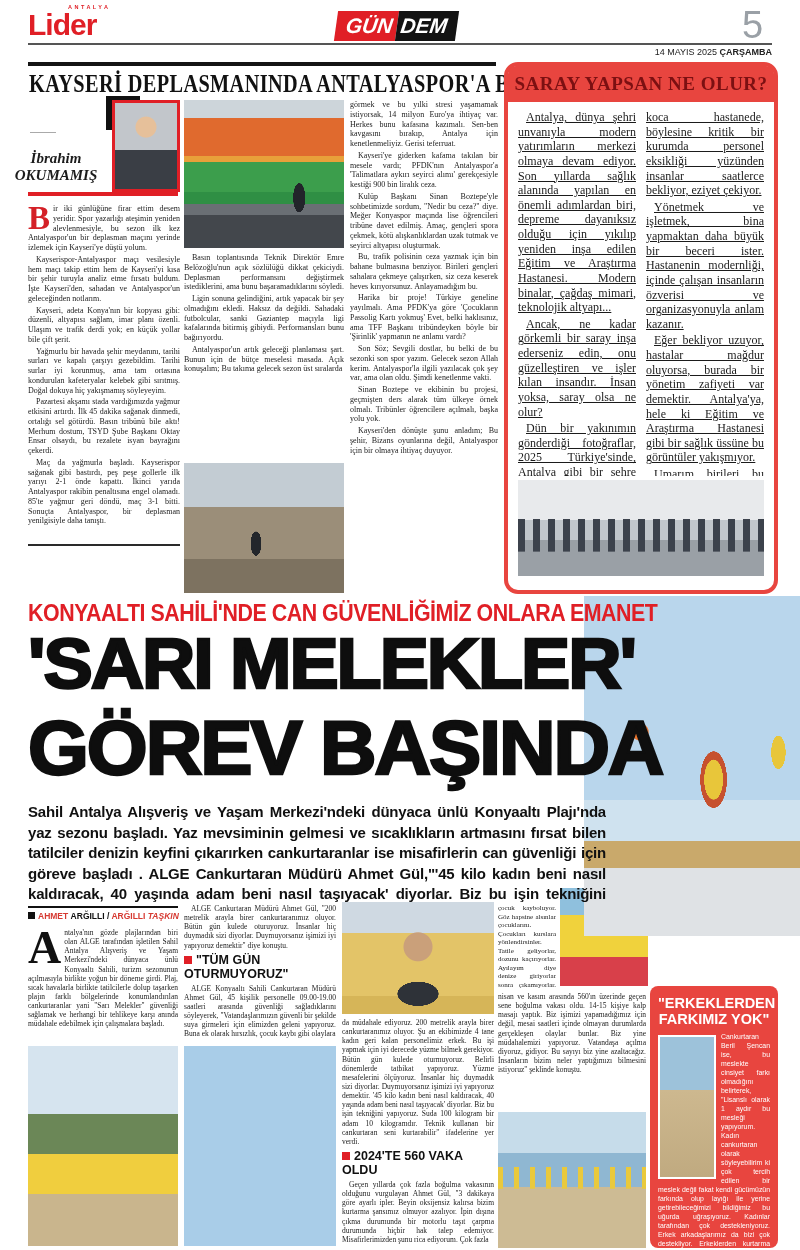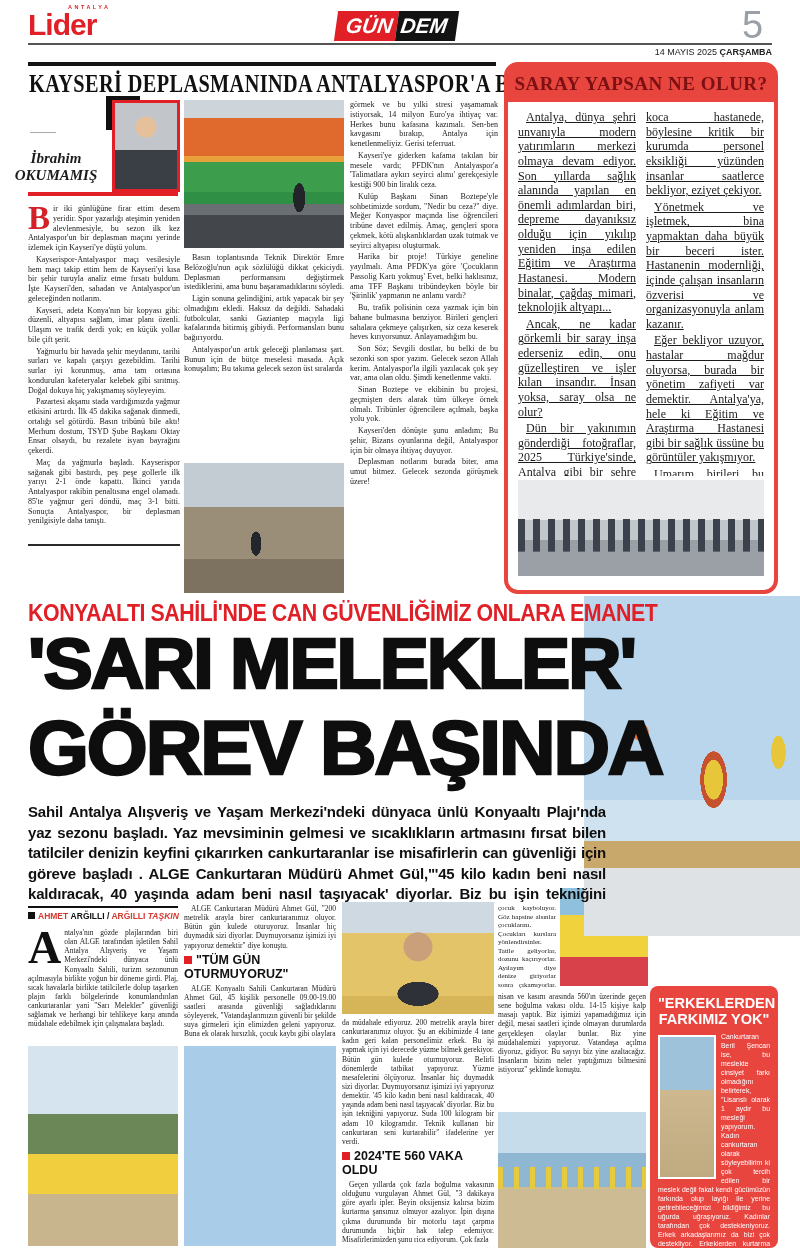--- a/index.html
+++ b/index.html
@@ -126,26 +126,25 @@
   </div>
 
   <div class="abs photo" style="left:184px;top:463px;width:160px;height:130px;
        background-image:radial-gradient(ellipse 9px 20px at 45% 62%,#23262b 0 60%,rgba(0,0,0,0) 61%),
        linear-gradient(180deg,#c3ccd3 0 34%,#9b8e79 34% 74%,#7d7260 74% 100%);"></div>
 
   <div class="abs col" style="left:350px;top:100px;width:148px;height:492px;overflow:hidden;">
     <p>görmek ve bu yılki stresi yaşamamak istiyorsak, 14 milyon Euro'ya ihtiyaç var. Herkes bunu kafasına kazımalı. Sen-ben kavgasını bırakıp, Antalya için kenetlenmeliyiz. Gerisi teferruat.</p>
     <p class="ind">Kayseri'ye giderken kafama takılan bir mesele vardı; PFDK'nın Antalyaspor'a 'Talimatlara aykırı seyirci alımı' gerekçesiyle kestiği 900 bin liralık ceza.</p>
     <p class="ind">Kulüp Başkanı Sinan Boztepe'yle sohbetimizde sordum, "Nedir bu ceza?" diye. Meğer Konyaspor maçında lise öğrencileri tribüne davet edilmiş. Amaç, gençleri spora çekmek, kötü alışkanlıklardan uzak tutmak ve seyirci altyapısı oluşturmak.</p>
+    <p class="ind">Bu, trafik polisinin ceza yazmak için bin bahane bulmasına benziyor. Birileri gençleri sahalara çekmeye çalışırken, siz ceza keserek heves kırıyorsunuz. Anlayamadığım bu.</p>
     <p class="ind">Harika bir proje! Türkiye geneline yayılmalı. Ama PFDK'ya göre 'Çocukların Passolig Kartı yokmuş' Evet, belki haklısınız, ama TFF Başkanı tribündeyken böyle bir 'Şirinlik' yapmanın ne anlamı vardı?</p>
-    <p class="ind">Bu, trafik polisinin ceza yazmak için bin bahane bulmasına benziyor. Birileri gençleri sahalara çekmeye çalışırken, siz ceza keserek heves kırıyorsunuz. Anlayamadığım bu.</p>
     <p class="ind">Son Söz; Sevgili dostlar, bu belki de bu sezonki son spor yazım. Gelecek sezon Allah kerim. Antalyaspor'la ilgili yazılacak çok şey var, ama olan oldu. Şimdi kenetlenme vakti.</p>
     <p class="ind">Sinan Boztepe ve ekibinin bu projesi, geçmişten ders alarak tüm ülkeye örnek olmalı. Tribünler öğrencilere açılmalı, başka yolu yok.</p>
     <p class="ind">Kayseri'den dönüşte şunu anladım; Bu şehir, Bizans oyunlarına değil, Antalyaspor için bir olmaya ihtiyaç duyuyor.</p>
-    <p class="ind">Deplasman notlarım burada biter, ama umut bitmez. Gelecek sezonda görüşmek üzere!</p>
   </div>
 
   <div class="abs saray" style="left:504px;top:62px;width:266px;height:524px;">
     <div class="saray-titlebar">
       <span class="saray-title">SARAY YAPSAN NE OLUR?</span>
     </div>
     <div class="scol" style="position:absolute;left:10px;top:44px;width:118px;height:366px;overflow:hidden;">
       <p class="ind">Antalya, dünya şehri unvanıyla modern yatırımların merkezi olmaya devam ediyor. Son yıllarda sağlık alanında yapılan en önemli adımlardan biri, depreme dayanıksız olduğu için yıkılıp yeniden inşa edilen Eğitim ve Araştırma Hastanesi. Modern binalar, çağdaş mimari, teknolojik altyapı...</p>
       <p class="ind">Ancak, ne kadar görkemli bir saray inşa ederseniz edin, onu güzelleştiren ve işler kılan insandır. İnsan yoksa, saray olsa ne olur?</p>
       <p class="ind">Dün bir yakınımın gönderdiği fotoğraflar, 2025 Türkiye'sinde, Antalya gibi bir şehre yakışmayacak manzaraları gözler önüne serdi. Eğitim ve Araştırma Hastanesi'nde MR randevusu için bekleyen insanlar, tıkış tıkış kuyruklarda, adeta bir zaman tünelinde gibi.</p>

